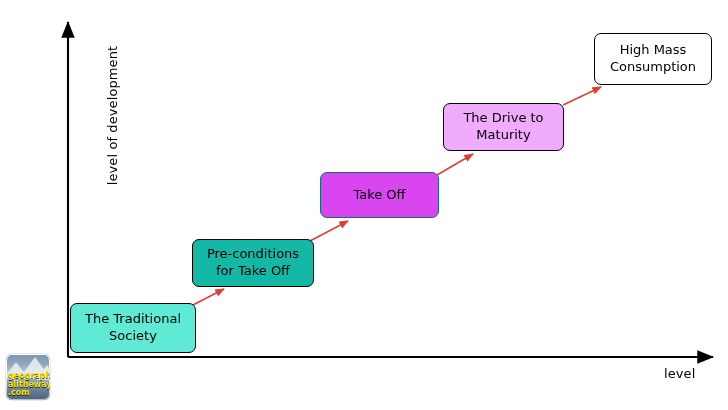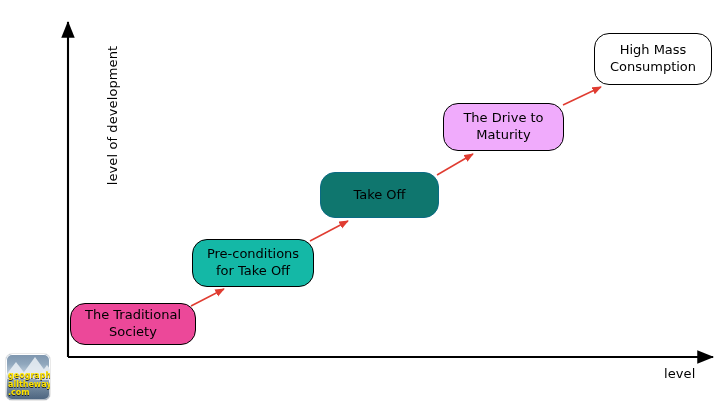--- a/index.html
+++ b/index.html
@@ -44,21 +44,21 @@
   }
   .x-axis-label {
     left: 664px;
     top: 366px;
   }
 
   
   .stage-box {
     position: absolute;
     box-sizing: border-box;
-    border-radius: 15px;
+    border-radius: 7px;
     border: 1.6px solid #000000;
     display: flex;
     align-items: center;
     justify-content: center;
     text-align: center;
     font-size: 13px;
     line-height: 1.28;
     color: #000000;
     padding: 2px 6px;
   }
@@ -131,23 +131,23 @@
         <line x1="437" y1="175" x2="473" y2="154" stroke="#e03c31" stroke-width="1.5" marker-end="url(#redArrow)"></line>
         <line x1="563" y1="105" x2="601" y2="87" stroke="#e03c31" stroke-width="1.5" marker-end="url(#redArrow)"></line>
       </g>
   </svg>
 
   <div class="axis-label y-axis-label">level of development</div>
 
   <div class="axis-label x-axis-label">level</div>
 
   <div id="stage-boxes">
-      <div class="stage-box" style="left: 70px; top: 303px; width: 126px; height: 42px; background: #ec4899; border-color: rgb(0, 0, 0);">The Traditional Society</div>
+      <div class="stage-box" style="left: 70px; top: 303px; width: 126px; height: 50px; background: #5eead4; border-color: rgb(0, 0, 0);">The Traditional Society</div>
       <div class="stage-box" style="left: 192px; top: 239px; width: 122px; height: 48px; background: #14b8a6; border-color: rgb(0, 0, 0);">Pre-conditions for Take Off</div>
-      <div class="stage-box" style="left: 320px; top: 172px; width: 119px; height: 46px; background: #0f766e; border-color: rgb(11, 107, 132);">Take Off</div>
+      <div class="stage-box" style="left: 320px; top: 172px; width: 119px; height: 46px; background: #d946ef; border-color: rgb(11, 107, 132);">Take Off</div>
       <div class="stage-box" style="left: 443px; top: 103px; width: 121px; height: 48px; background: #f0abfc; border-color: rgb(0, 0, 0);">The Drive to Maturity</div>
       <div class="stage-box" style="left: 594px; top: 33px; width: 118px; height: 52px; border-color: rgb(0, 0, 0);">High Mass Consumption</div>
     </div>
 
   <div class="watermark">
     <div class="wm-peak p1"></div>
     <div class="wm-peak p2"></div>
     <div class="wm-peak p3"></div>
     <div class="wm-shade"></div>
     <div class="wm-text">

